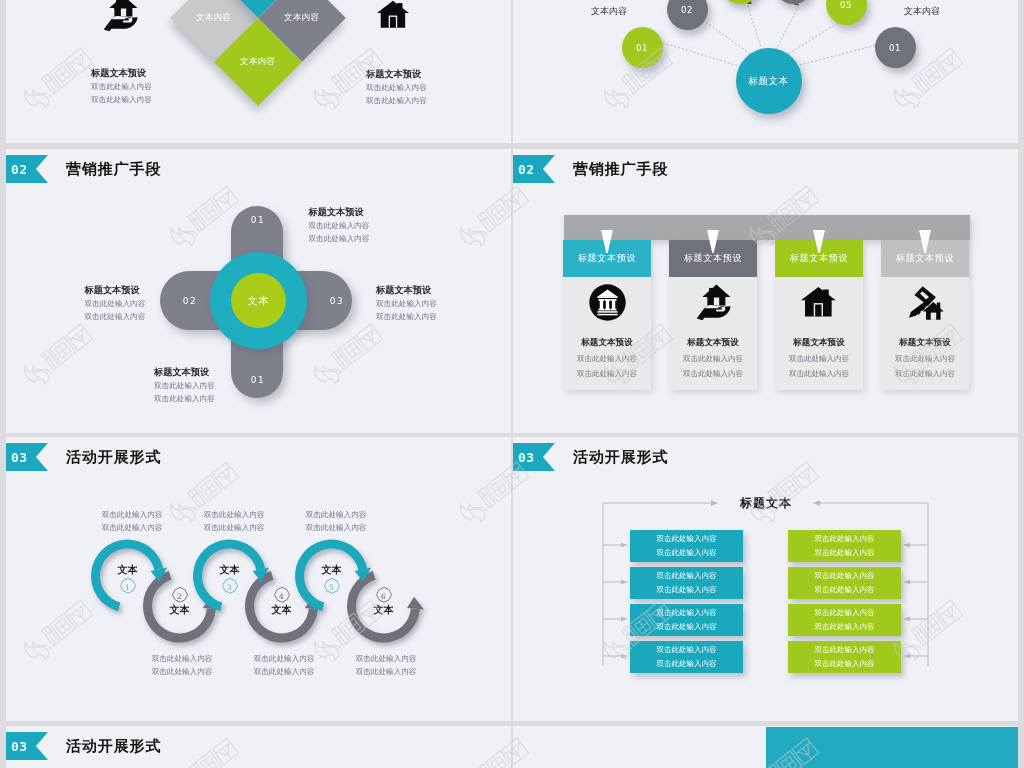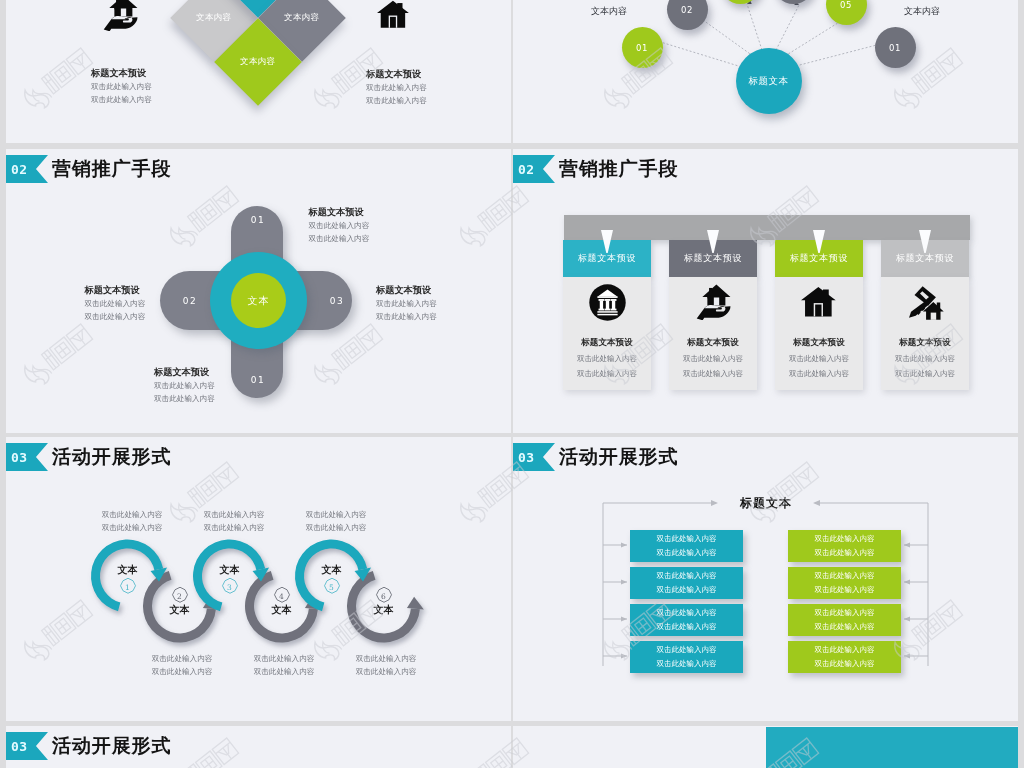--- a/index.html
+++ b/index.html
@@ -11,21 +11,21 @@
   .s-c1{left:6px;} .s-c2{left:513px;}
   .s-r1{top:-141px;} .s-r2{top:149px;} .s-r3{top:437px;} .s-r4{top:726px;}
 
   
   .hdr{position:absolute;left:-1px;top:6px;height:28px;display:flex;align-items:center;}
   .ribbon{position:relative;height:28px;width:43px;background:#1ba7bd;box-sizing:border-box;
           display:flex;align-items:center;justify-content:flex-start;padding-left:6px;
           clip-path:polygon(0 0,100% 0,72% 50%,100% 100%,0 100%);}
   .ribbon span{color:#e3fbff;font-size:13px;font-weight:bold;letter-spacing:.5px;
                font-family:"DejaVu Sans Mono",monospace;}
-  .hdr-title{margin-left:4px;font-size:19px;font-weight:bold;color:#141414;letter-spacing:0.9px;}
+  .hdr-title{margin-left:18px;font-size:15px;font-weight:bold;color:#141414;letter-spacing:0.9px;}
 
   .tx{position:absolute;}
   .t-title{font-size:9.2px;font-weight:bold;color:#2a2a2a;letter-spacing:0px;white-space:nowrap;}
   .t-body{font-size:7.6px;color:#72757d;line-height:1.72;white-space:nowrap;}
   .ctr{text-align:center;}
 
   
   .wmlayer{position:absolute;inset:0;pointer-events:none;overflow:hidden;z-index:50;}
 
   

